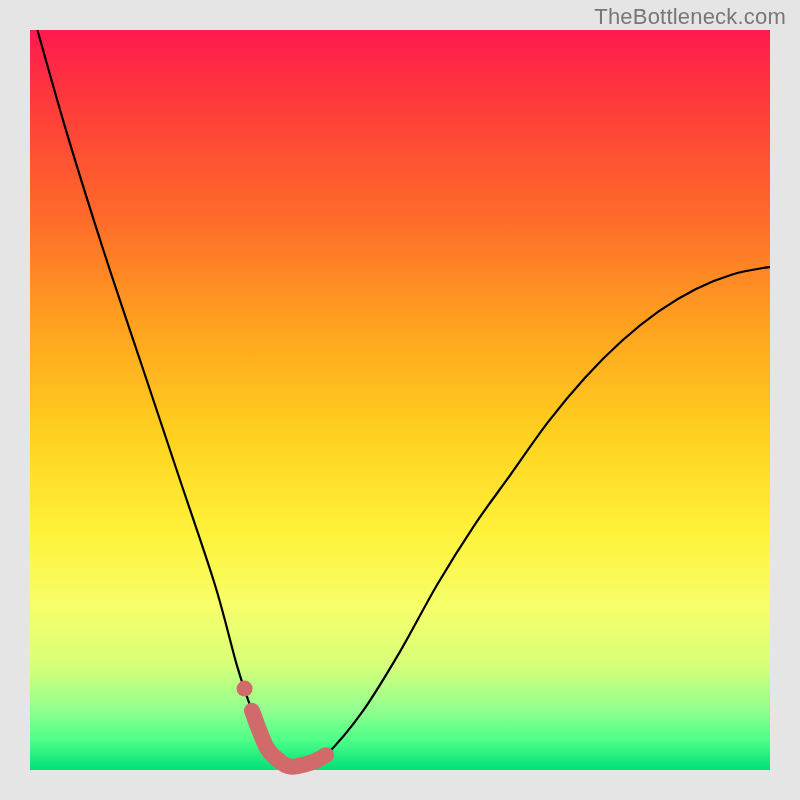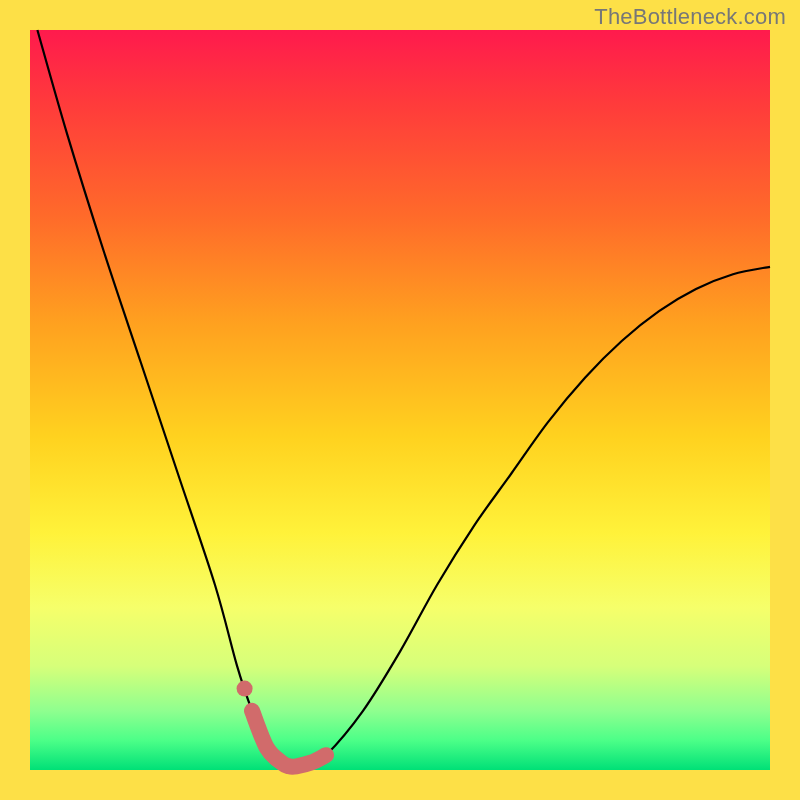--- a/index.html
+++ b/index.html
@@ -10,21 +10,21 @@
     background: #000;
     overflow: hidden;
     font-family: -apple-system, BlinkMacSystemFont, "Segoe UI", Arial, sans-serif;
   }
   .frame {
     position: absolute;
     left: 0;
     top: 0;
     width: 800px;
     height: 800px;
-    background: #fde047;
+    background: #e5e5e5;
   }
   .plot-area {
     position: absolute;
     left: 30px;
     top: 30px;
     width: 740px;
     height: 740px;
     background: linear-gradient(
       to bottom,
       #ff1a4d 0%,

